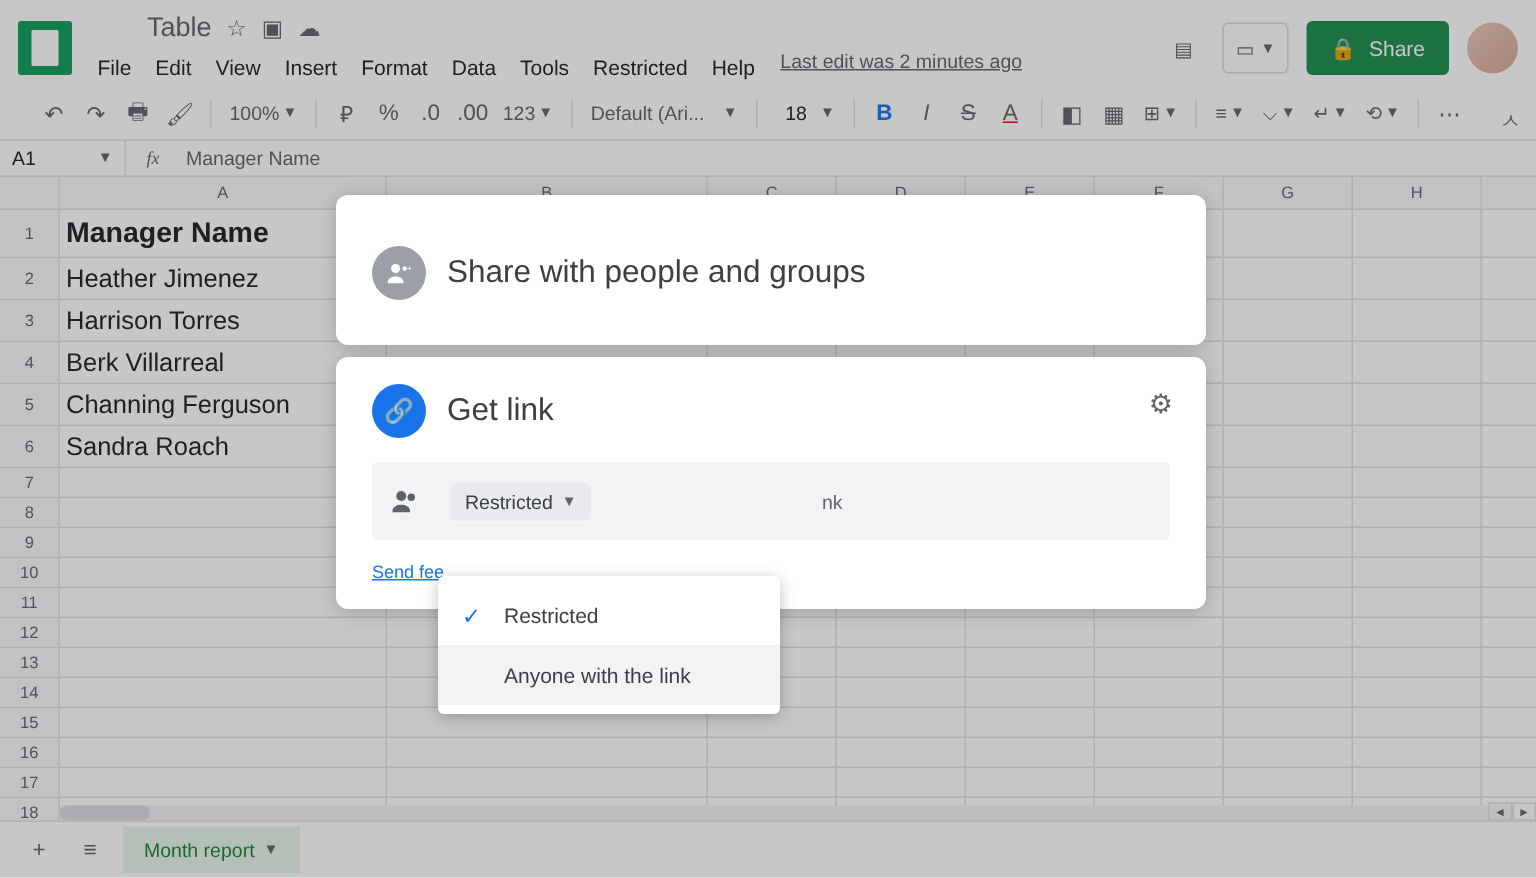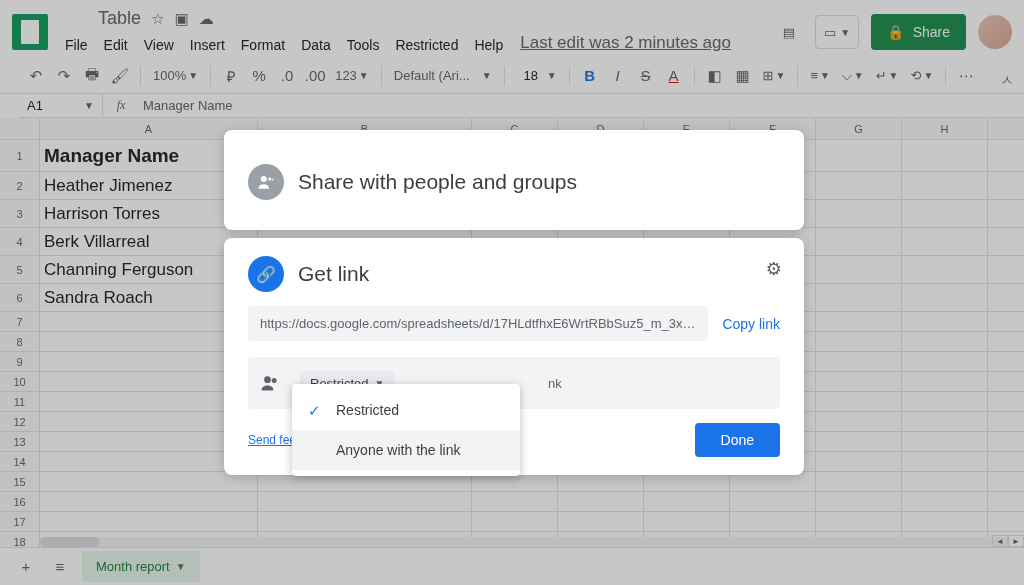--- a/index.html
+++ b/index.html
@@ -8,38 +8,38 @@
 
 .header { display: flex; align-items: center; padding: 6px 12px 0 12px; height: 58px; }
 .logo { width: 36px; height: 36px; background: #0f9d58; border-radius: 2px; display: flex; align-items: center; justify-content: center; margin-right: 10px; }
 .logo-inner { width: 18px; height: 24px; background: #fff; border-radius: 1px; position: relative; }
 .title-area { flex: 1; }
 .title-row { display: flex; align-items: center; gap: 10px; height: 22px; }
 .doc-title { font-size: 18px; color: #5f6368; margin-left: 40px; }
 .title-icons { color: #5f6368; display: flex; gap: 10px; font-size: 15px; }
 .menubar { display: flex; gap: 2px; margin-top: 3px; align-items: flex-start; }
 .menuitem { padding: 4px 7px; font-size: 14px; color: #202124; border-radius: 3px; cursor: pointer; }
-.last-edit { margin-left: 8px; color: #5f6368; text-decoration: underline; font-size: 17px; }
+.last-edit { margin-left: 8px; color: #5f6368; text-decoration: underline; font-size: 13px; }
 .header-right { display: flex; align-items: center; gap: 12px; margin-left: 14px; }
 .comment-btn { width: 28px; height: 28px; display:flex; align-items:center; justify-content:center; color:#5f6368; }
 .present-btn { height: 34px; padding: 0 8px; border: 1px solid #dadce0; border-radius: 4px; display:flex; align-items:center; gap:4px; color:#5f6368; }
 .share-btn { background: #1a8e4a; color: #fff; height: 36px; padding: 0 16px; border-radius: 4px; display:flex; align-items:center; gap:8px; font-weight: 500; font-size: 14px; }
 .avatar { width: 34px; height: 34px; border-radius: 50%; background: linear-gradient(135deg, #e8c9b8 0%, #d9a590 100%); }
 
 
 .toolbar { display: flex; align-items: center; padding: 6px 24px; border-bottom: 1px solid #e0e0e0; gap: 4px; height: 36px; }
 .tb-btn { min-width: 24px; height: 24px; display:flex; align-items:center; justify-content:center; color:#5f6368; border-radius:2px; font-size: 15px; }
 .tb-sep { width: 1px; height: 20px; background: #e0e0e0; margin: 0 4px; }
 .tb-dd { display:flex; align-items:center; gap:2px; color:#5f6368; padding: 0 4px; font-size: 13px; }
 .tb-font { border: none; background: transparent; font-size: 13px; color: #5f6368; width: 86px; }
 .tb-size { width: 28px; text-align: center; color:#202124; }
 .tb-chevron { font-size: 10px; color:#5f6368; }
 
 
-.fbar { display: flex; align-items: center; border-bottom: 1px solid #e0e0e0; height: 24px; margin-left: 19px; }
+.fbar { display: flex; align-items: center; border-bottom: 1px solid #e0e0e0; height: 24px; }
 .cell-ref { width: 84px; padding: 0 8px; font-size: 13px; color:#202124; border-right: 1px solid #e0e0e0; display:flex; align-items:center; justify-content:space-between; height:100%; }
 .fx { width: 36px; text-align:center; font-style: italic; color:#5f6368; font-family: serif; font-size: 12px; }
 .fbar-val { flex:1; padding: 0 4px; font-size: 13px; color:#5f6368; }
 
 
 .grid { position: relative; }
 .colhdr { display: flex; height: 22px; background: #f8f9fa; border-bottom: 1px solid #e0e0e0; }
 .rowhdr-spacer { width: 40px; border-right: 1px solid #e0e0e0; }
 .col { border-right: 1px solid #e0e0e0; text-align: center; font-size: 11px; color:#5f6368; line-height: 22px; }
 .col-A { width: 218px; }
@@ -439,40 +439,35 @@
       <span>Share with people and groups</span>
     </h2>
 </div>
 
 <div class="dialog link">
   <span class="gear">⚙</span>
   <h2>
       <span class="round-icon blue">🔗</span>
       <span>Get link</span>
     </h2>
-  <div class="link-row">
-    <div class="link-box">https://docs.google.com/spreadsheets/d/17HLdtfhxE6WrtRBbSuz5_m_3xG...</div>
-    <div class="copy-link">Copy link</div>
-  </div>
   <div class="restrict-row">
     <div class="restrict-icon">
         <svg width="20" height="20" viewBox="0 0 24 24" fill="#5f6368">
           <circle cx="9" cy="8" r="4"></circle>
           <path d="M2 20c0-3 3-5 7-5s7 2 7 5v1H2z"></path>
           <circle cx="17" cy="9" r="3"></circle>
         </svg>
       </div>
     <div class="restrict-dd">
         <span>Restricted</span>
         <span class="tb-chevron">▼</span>
       </div>
     <span class="restrict-tail">nk</span>
   </div>
   <div class="dialog-footer">
     <span class="feedback">Send fee</span>
-    <div class="done-btn">Done</div>
   </div>
 </div>
 
 <div class="dropdown">
   <div class="dd-item selected">Restricted</div>
   <div class="dd-item hover">Anyone with the link</div>
 </div>
 
 </body></html>

